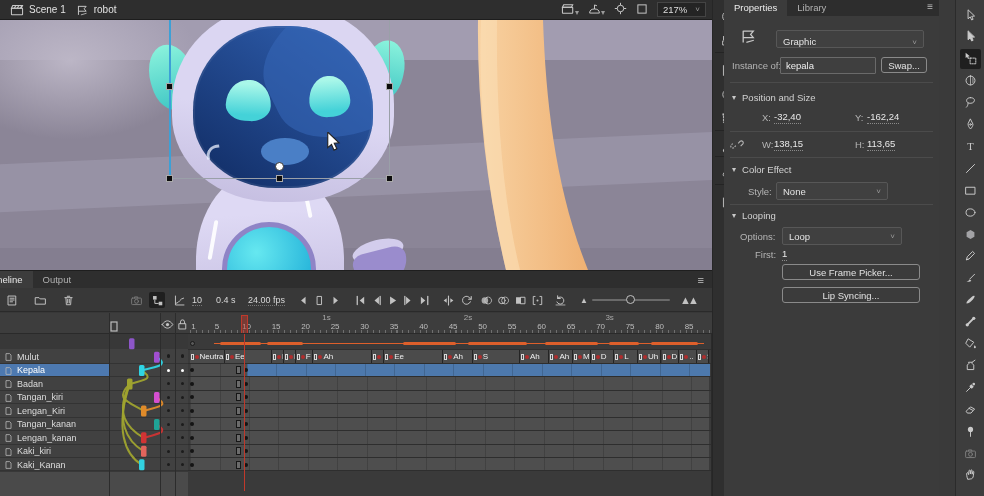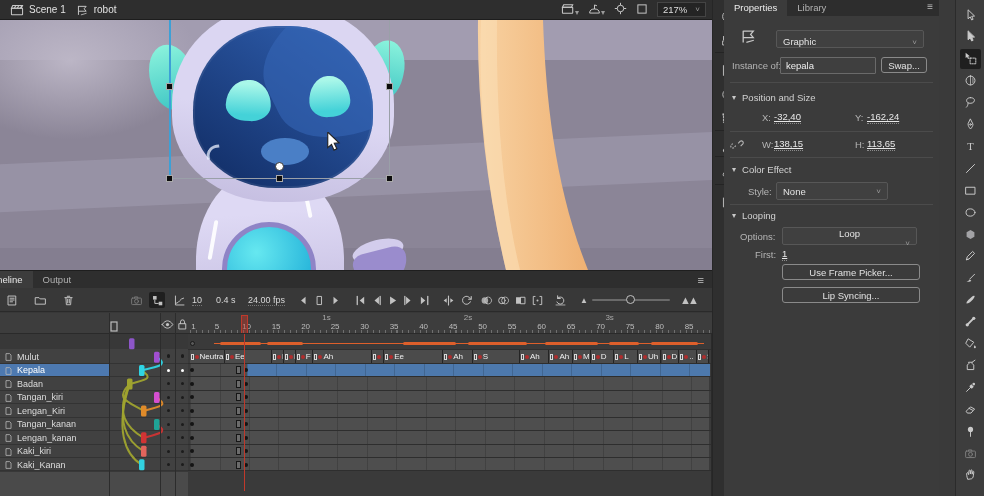--- a/index.html
+++ b/index.html
@@ -77,21 +77,21 @@
   
   .props{position:absolute;left:724px;top:0;width:215px;height:496px;background:#3b3b3b;font-size:9.5px;}
   .props-tabs{position:absolute;left:0;top:0;width:215px;height:16px;background:#2d2d2d;display:flex;}
   .ptab{padding:2px 10px 0;color:#b2b2b2;font-size:9.5px;}
   .ptab.active{background:#3b3b3b;color:#ececec;}
   .pmenu{margin-left:auto;color:#bbb;padding:1px 6px;font-size:10px;}
   .sep{position:absolute;left:6px;width:203px;height:1px;background:#4b4b4b;}
   .sec-head{position:absolute;left:8px;color:#d2d2d2;font-size:9.5px;display:flex;gap:6px;align-items:center;}
   .tri{font-size:8px;color:#c8c8c8;}
   .plabel{position:absolute;color:#b5b5b5;}
-  .pvalue{position:absolute;color:#e8e8e8;border-bottom:1px dotted #8a8a8a;padding-bottom:1px;cursor:text;text-decoration:underline;}
+  .pvalue{position:absolute;color:#e8e8e8;border-bottom:1px dotted #8a8a8a;padding-bottom:1px;cursor:text;}
   .pselect{position:absolute;height:18px;background:#404040;border:1px solid #575757;border-radius:2px;
            display:flex;align-items:center;padding:0 6px;color:#e4e4e4;}
   .pselect .caret{margin-left:auto;}
   .pfield{position:absolute;height:17px;background:#3f3f3f;border:1px solid #6a6a6a;border-radius:1px;
           display:flex;align-items:center;padding:0 5px;color:#eee;}
   .pbtn{position:absolute;height:16px;border:1px solid #8a8a8a;border-radius:3px;color:#e2e2e2;
         display:flex;align-items:center;justify-content:center;background:transparent;font-size:9.5px;cursor:default;}
   .sym-icon{position:absolute;left:16px;top:28px;color:#c9c9c9;}
 
   
@@ -375,21 +375,21 @@
       <span>None</span>
       <span class="caret">˅</span>
     </div>
 
     <div class="sep" style="top:204px;"></div>
     <div class="sec-head" style="top:210px;">
       <span class="tri">▾</span>
       <span>Looping</span>
     </div>
     <span class="plabel" style="left:16px;top:231px;">Options:</span>
-    <div class="pselect" style="left:58px;top:227px;width:135px;flex-direction:column;">
+    <div class="pselect" style="left:58px;top:227px;width:120px;">
       <span>Loop</span>
       <span class="caret">˅</span>
     </div>
     <span class="plabel" style="left:31px;top:249px;">First:</span>
     <span class="pvalue" style="left:58px;top:248px;">1</span>
     <button class="pbtn" style="left:58px;top:287px;width:138px;">Lip Syncing...</button>
     <button class="pbtn" style="left:58px;top:264px;width:138px;">Use Frame Picker...</button>
   </div>
 
   <div class="toolspanel" id="toolspanel">

